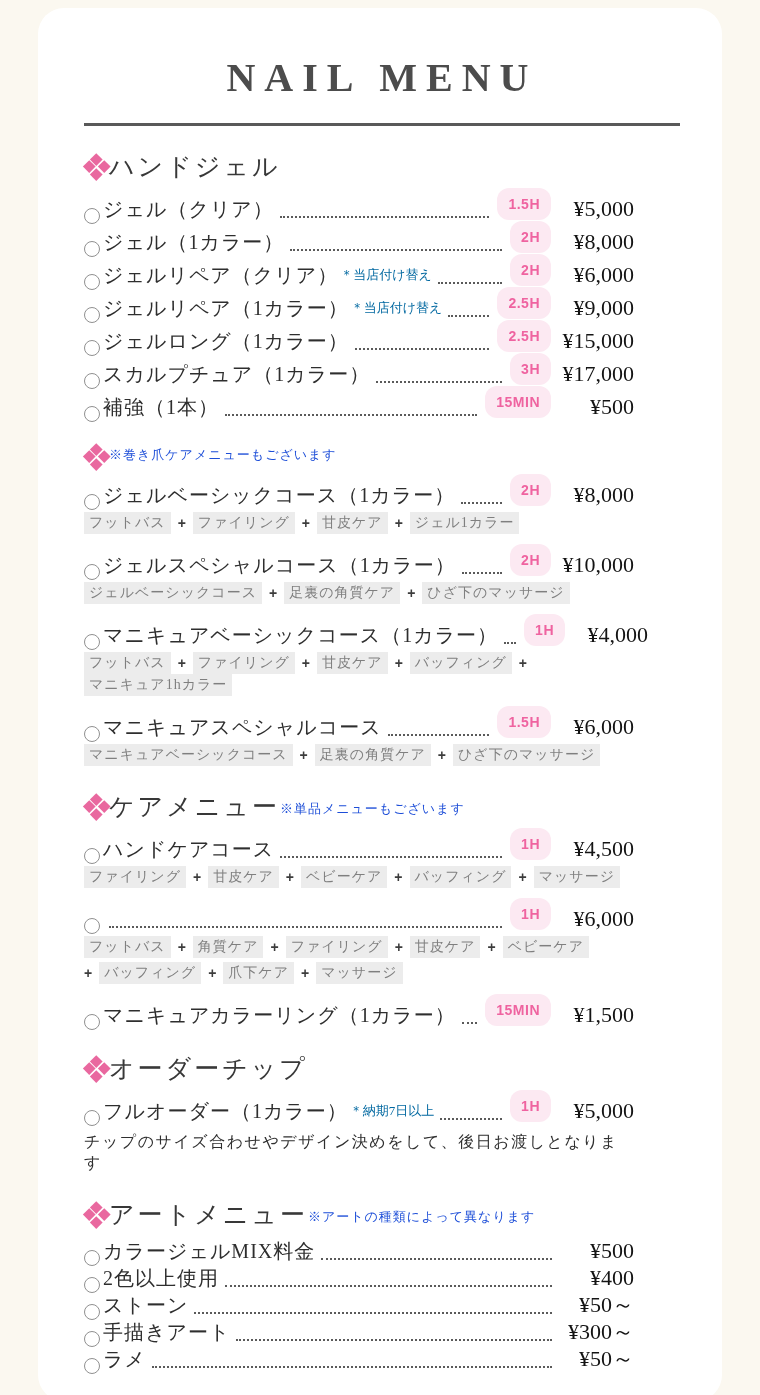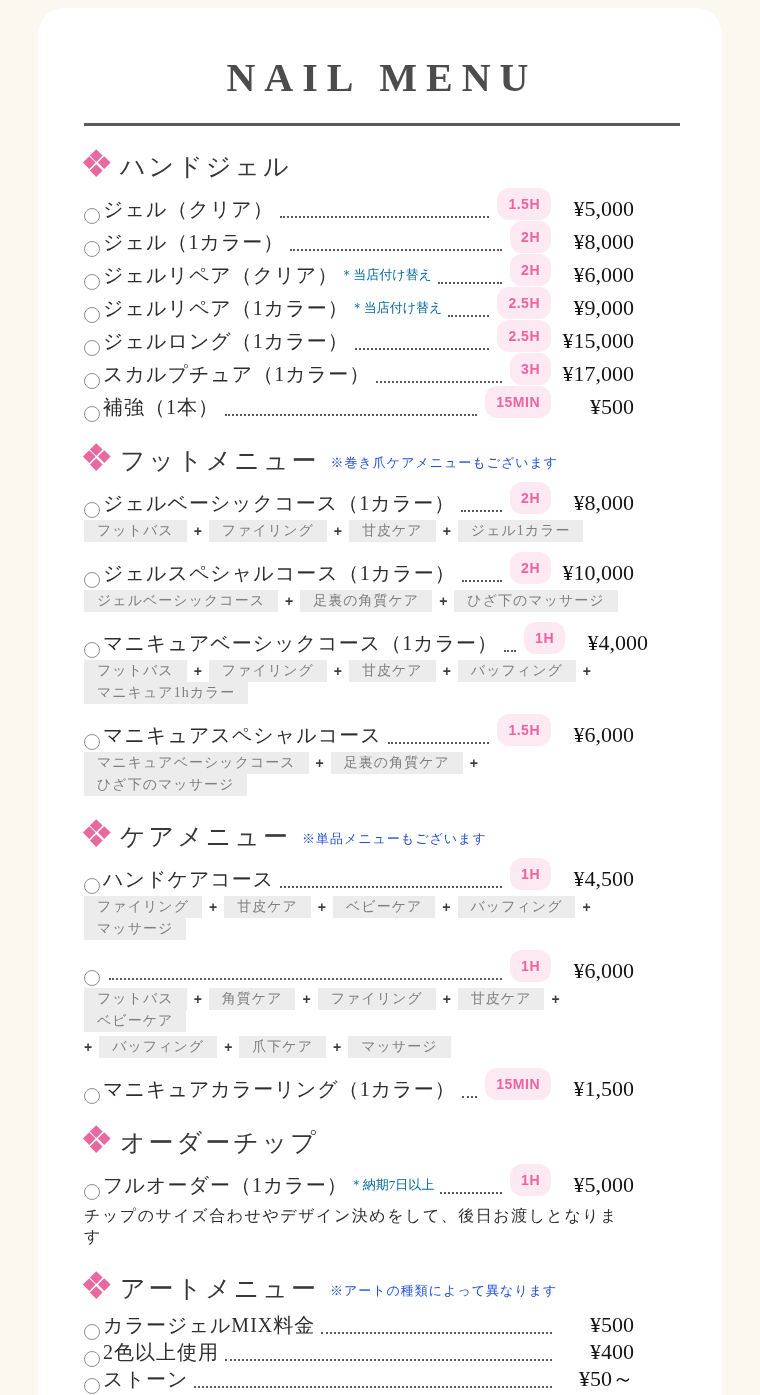--- a/index.html
+++ b/index.html
@@ -10,21 +10,21 @@
   *{box-sizing:border-box;margin:0;padding:0;}
   html,body{width:760px;height:1395px;overflow:hidden;}
   body{background:var(--bg);font-family:"Liberation Serif","DejaVu Serif",serif;}
   .card{background:var(--card);border-radius:26px;margin:8px 38px;min-height:1379px;
         padding:34px 42px 28px 46px;}
   h1.title{font-family:"Liberation Serif","DejaVu Serif",serif;font-size:40px;font-weight:700;
         color:#4c4c4c;text-align:center;letter-spacing:9px;margin:12px 0 22px;}
   .rule{border:none;border-top:3px solid var(--rule);}
   .menu{padding-right:46px;}
   .section{margin-top:24px;}
-  .sec-header{display:flex;gap:11px;margin-bottom:7px;}
+  .sec-header{display:flex;align-items:center;margin-bottom:7px;}
   .dicon{position:relative;width:25px;height:25px;display:inline-block;flex:0 0 auto;}
   .dicon i{position:absolute;width:8.5px;height:8.5px;background:var(--accent);transform:rotate(45deg);}
   .dicon .dn{top:1px;left:8.2px}.dicon .ds{top:15.5px;left:8.2px}
   .dicon .dw{top:8.2px;left:1px}.dicon .de{top:8.2px;left:15.5px}
   .sec-title{font-size:25px;font-weight:500;color:#383838;letter-spacing:3px;}
   .sec-note{font-size:13px;color:#1d4ed8;align-self:flex-end;padding-bottom:5px;letter-spacing:1px;}
   .item-block{margin-bottom:1px;}
   .item-block.has-tags{margin-bottom:12px;}
   .item-row{display:flex;align-items:flex-end;line-height:26px;}
   .circle{width:16px;height:16px;border:1.5px solid #909090;border-radius:50%;
@@ -33,21 +33,21 @@
   .item-note{font-size:13px;color:#0369a1;margin-left:2px;white-space:nowrap;}
   .leader{flex:1 1 auto;border-bottom:2px dotted #5a5a5a;margin:0 8px 0 6px;
         position:relative;top:-4px;min-width:12px;}
   .badge{font-family:"Liberation Sans","DejaVu Sans",sans-serif;font-size:14px;font-weight:bold;
         background:var(--badge-bg);color:var(--badge-text);border-radius:12px;
         padding:3px 11px;margin-right:9px;position:relative;top:-2px;
         letter-spacing:.5px;white-space:nowrap;flex:0 0 auto;}
   .price{font-size:22px;color:var(--price-ink);min-width:74px;text-align:right;white-space:nowrap;}
   .tags{margin-top:4px;}
   .tag-line{display:flex;align-items:center;flex-wrap:wrap;margin-top:4px;}
-  .tag{background:var(--tag-bg);color:var(--tag-text);font-size:14px;padding:2px 13px;
+  .tag{background:var(--tag-bg);color:var(--tag-text);font-size:14px;padding:2px 5px;
         letter-spacing:1px;white-space:nowrap;}
   .plus{font-family:"Liberation Sans","DejaVu Sans",sans-serif;font-size:14px;font-weight:bold;
         color:#3c3c3c;margin:0 7px;}
   .plus.lead{margin-left:0;}
   .item-desc{font-size:16px;color:#2f2f2f;letter-spacing:1.5px;margin-top:8px;}
 </style>
 </head>
 <body>
 
 <div class="card">
@@ -131,21 +131,20 @@
         </div>
       </section>
       <section class="section">
         <div class="sec-header">
           <span class="dicon">
             <i class="dn"></i>
             <i class="ds"></i>
             <i class="dw"></i>
             <i class="de"></i>
           </span>
-          <h2 class="sec-title">フットメニュー</h2>
           <span class="sec-note">※巻き爪ケアメニューもございます</span>
         </div>
         <div class="item-block has-tags">
           <div class="item-row">
             <span class="circle"></span>
             <span class="item-name">ジェルベーシックコース（1カラー）</span>
             <span class="leader"></span>
             <span class="badge">2H</span>
             <span class="price">¥8,000</span>
           </div>

